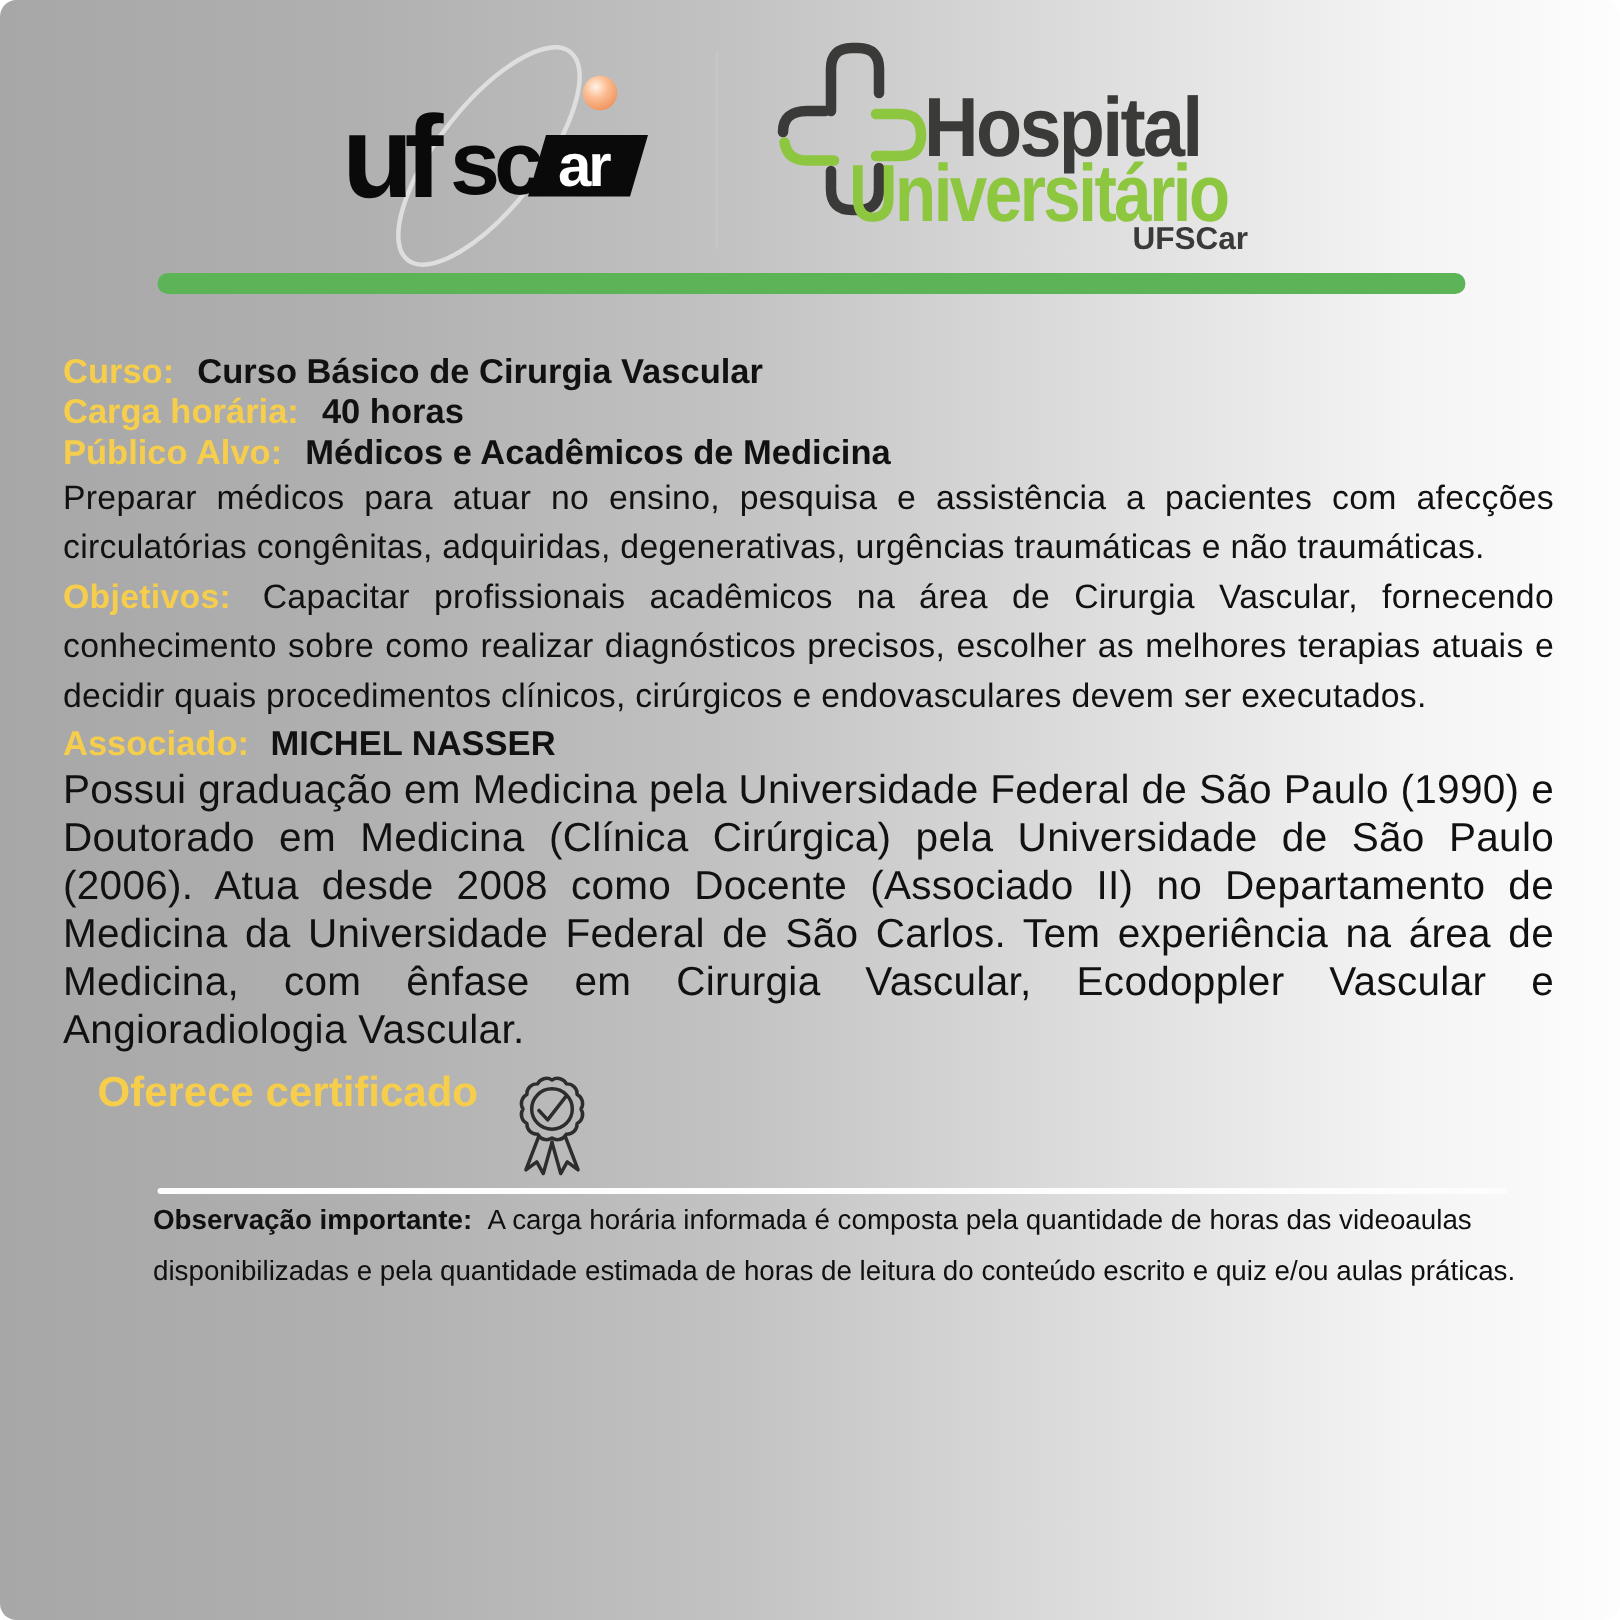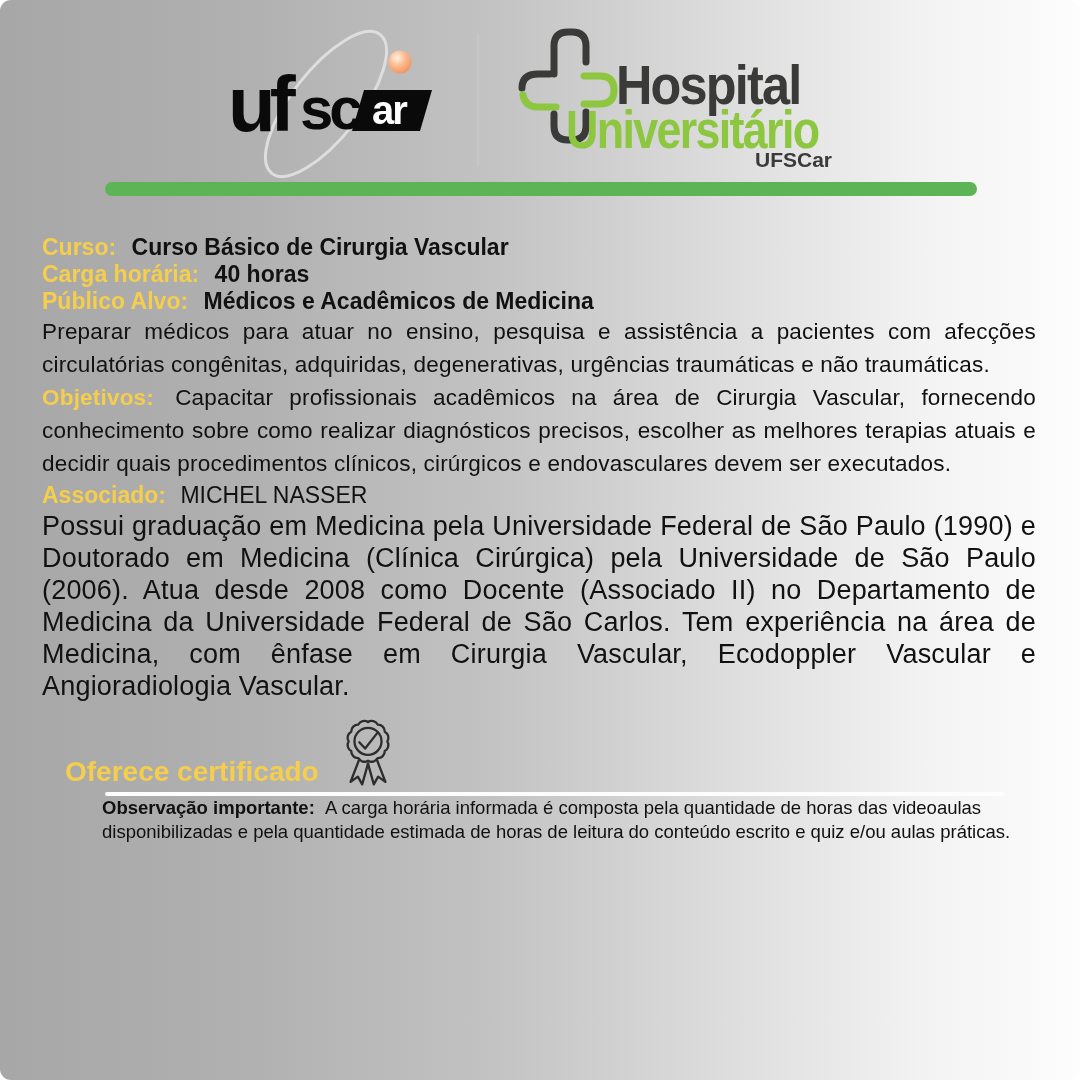--- a/index.html
+++ b/index.html
@@ -29,29 +29,29 @@
   .row{font-size:23px;line-height:27px;}
   .row .val{margin-left:9px;font-weight:bold;}
   .row .val.regular{font-weight:bold;}
   .row-workload{margin-top:36px;}
   .row-audience{margin-top:46px;}
   .para{font-size:22.5px;line-height:33px;text-align:justify;letter-spacing:.2px;}
   .para .val{margin-left:5px;}
   .p-obj1{margin-top:44px;}
   .p-obj2{margin-top:34px;}
   .p-instr{margin-top:8px;font-size:23px;line-height:30px;}
-  .p-instr .name{margin-left:8px;font-weight:normal;color:#111;}
+  .p-instr .name{margin-left:8px;font-weight:bold;color:#111;}
   .p-bio{margin-top:2px;font-size:27px;line-height:32px;text-align:justify;letter-spacing:.2px;}
   
-  .cert-row{margin-top:10px;display:flex;align-items:flex-end;padding-left:23px;height:76px;}
+  .cert-row{margin-top:10px;display:flex;align-items:flex-start;padding-left:23px;height:76px;}
   .cert-label{font-size:28px;font-weight:bold;color:#f6ce4b;}
   .cert-badge{margin-left:20px;}
   
   .footer-line{margin-top:4px;margin-left:63px;width:900px;height:4px;background:#fdfdfd;border-radius:2px;}
-  .note{margin-top:10px;padding-left:60px;padding-right:20px;font-size:18.5px;line-height:24px;color:#101010;}
+  .note{margin-top:10px;padding-left:60px;padding-right:20px;font-size:18.5px;line-height:34px;color:#101010;}
   .note .note-lbl{font-weight:bold;}
   .note .val{margin-left:5px;}
   svg text{font-family:"Liberation Sans",sans-serif;}
 </style>
 </head>
 <body>
 
 <div class="page">
 
   <div class="header">

